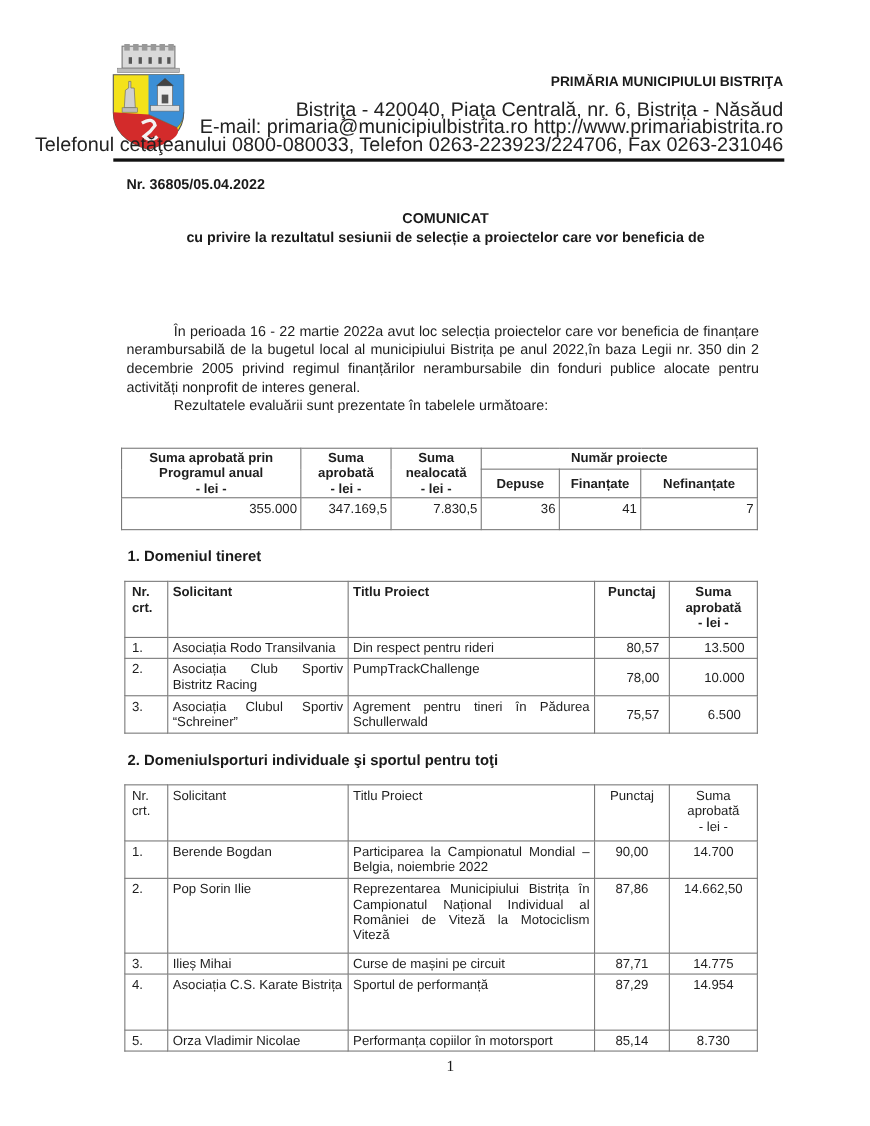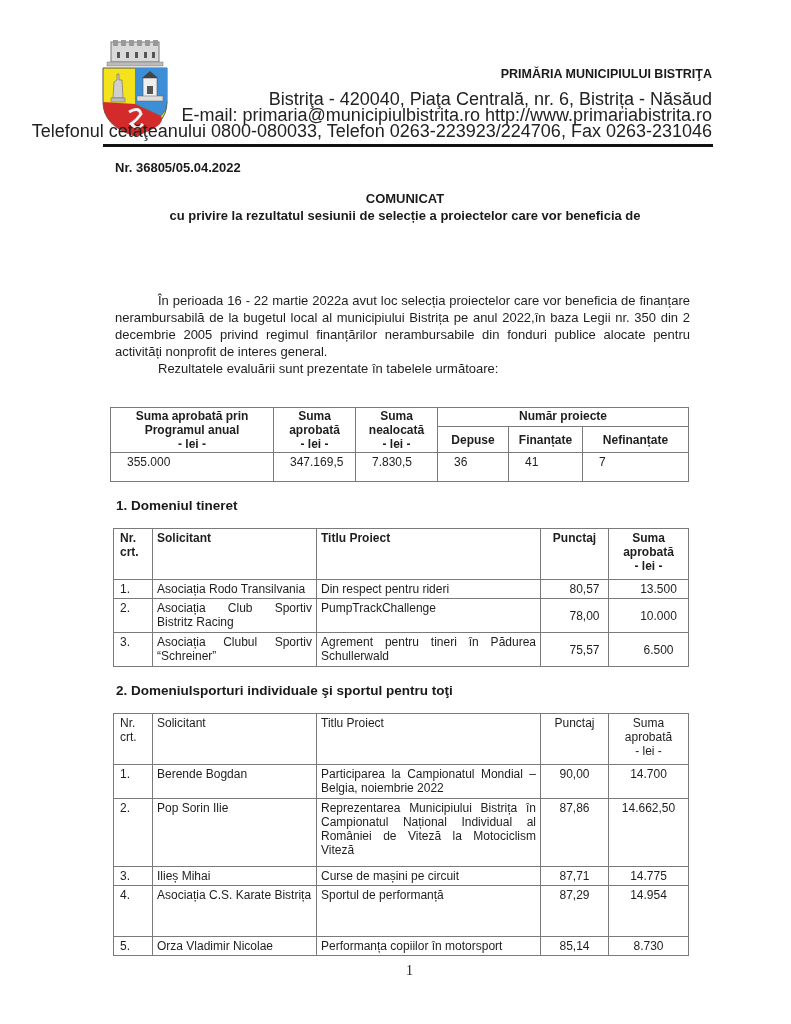--- a/index.html
+++ b/index.html
@@ -45,21 +45,21 @@
     }
 
     
     table {
       position: absolute; border-collapse: collapse;
       font-family: "Liberation Sans", sans-serif;
       font-size: 12px; color: #1e1e1e; table-layout: fixed;
     }
     td, th { border: 1px solid #7a7a7a; vertical-align: top; line-height: 14px; }
     .t-summary th { font-weight: bold; text-align: center; padding: 1px 3px; }
-    .t-summary td { text-align: left; padding: 2px 16px; height: 29px; margin-top: 35px; }
+    .t-summary td { text-align: right; padding: 2px 3px; height: 29px; margin-top: 35px; }
 
     .section-title {
       left: 116px; font-size: 13.5px; font-weight: bold; white-space: nowrap;
     }
 
     .t-proj th { padding: 2px 4px; text-align: left; }
     .t-proj td { padding: 2px 4px; }
     .t-proj .c-nr { padding-left: 6px; }
     .t-proj .c-sol, .t-proj .c-tit { text-align: justify; text-align-last: left; margin-top: 20px; }
     .t-proj .c-pun, .t-proj .c-sum { text-align: center; }

